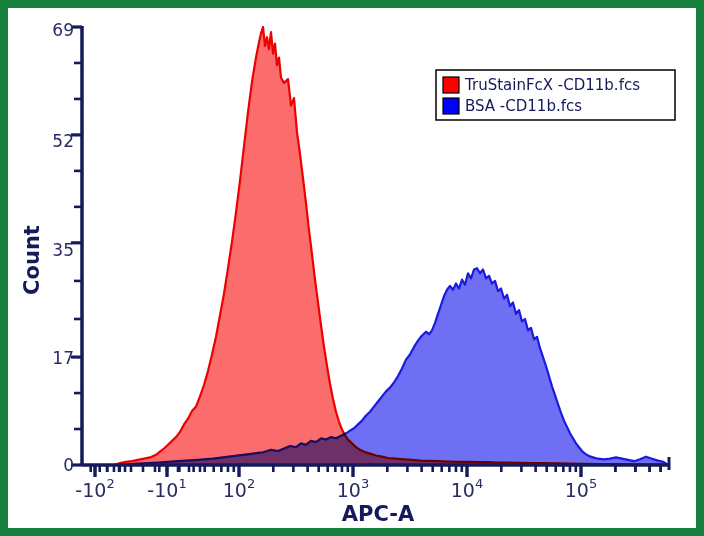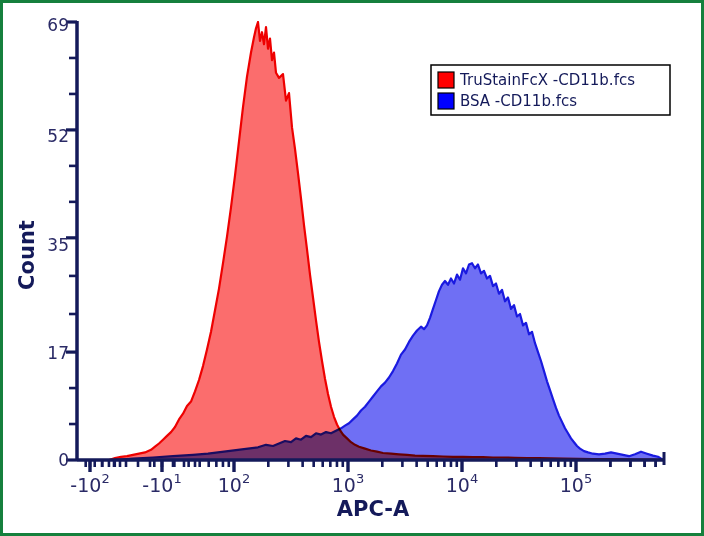--- a/index.html
+++ b/index.html
@@ -9,21 +9,21 @@
   }
   body {
     font-family: "DejaVu Sans", sans-serif;
   }
   #page {
     position: relative;
     width: 704px;
     height: 536px;
     background: #ffffff;
     box-sizing: border-box;
-    border: 3px solid #15803d;
+    border: 8px solid #15803d;
     overflow: hidden;
   }
   #plot-stage {
     position: absolute;
     left: 0;
     top: 0;
     width: 704px;
     height: 536px;
   }
   svg.chart {

